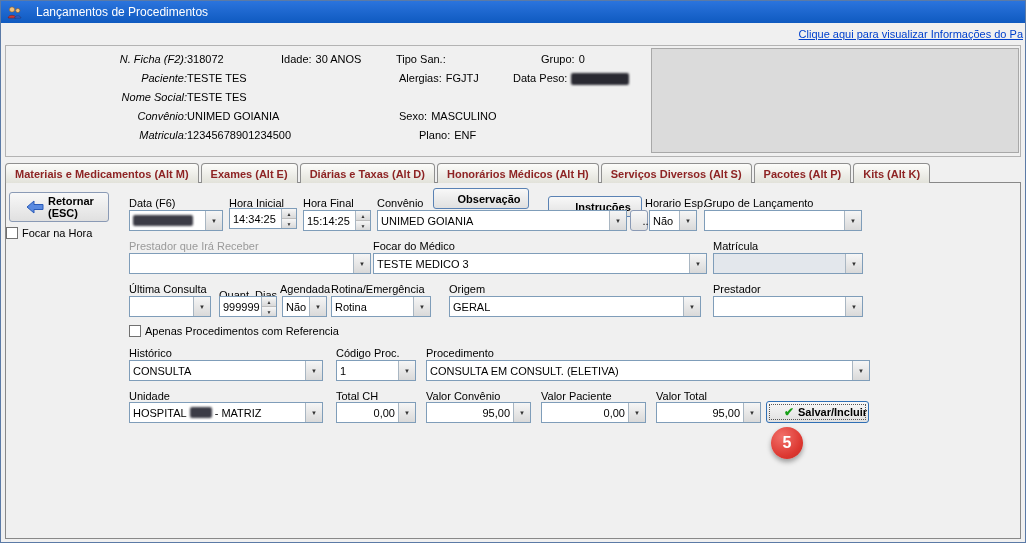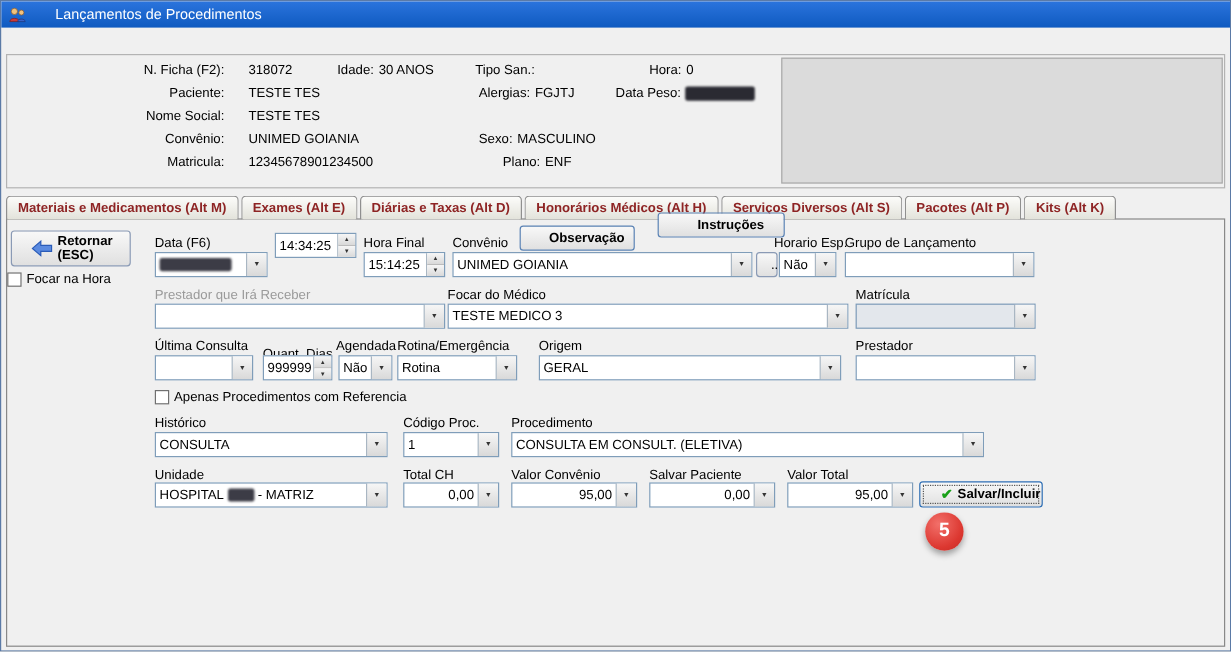--- a/index.html
+++ b/index.html
@@ -4,45 +4,45 @@
 <style>
   html,body { margin:0; padding:0; background:#c8c8c8; }
   .window {
     position:relative; width:1026px; height:543px; overflow:hidden;
     background:#f0f0f0; border:1px solid #5b7aa6; box-sizing:border-box;
     font-family:"Liberation Sans", sans-serif; font-size:11px; color:#000;
   }
   .titlebar {
     position:absolute; left:0; top:0; right:0; height:22px;
     background:linear-gradient(#2b74dd,#0f5ac0);
-    color:#fff; display:flex; align-items:center; gap:24px; padding:0 6px; font-size:12px;
+    color:#fff; display:flex; align-items:center; gap:14px; padding:0 6px; font-size:12px;
   }
   .linkbar { position:absolute; top:23px; left:0; right:0; height:19px; display:flex; justify-content:flex-end; align-items:center; padding-right:2px; }
   .link { color:#0040cc; text-decoration:underline; cursor:pointer; white-space:nowrap; }
 
   .patient-border { position:absolute; left:4px; top:44px; width:1016px; height:112px; border:1px solid #b3b3b3; box-sizing:border-box; }
   .photo { position:absolute; left:8px; top:47px; width:88px; height:105px; background:#f2efe6; border:1px solid #9a9a9a; display:flex; align-items:center; justify-content:center; box-sizing:border-box; }
   .pline { position:absolute; white-space:nowrap; }
-  .plabel { display:inline-block; width:86px; text-align:right; margin-right:20px; }
+  .plabel { display:inline-block; width:86px; text-align:right; margin-right:0;font-style:italic; }
   .plabel2 { margin-right:4px; }
   .side-panel { position:absolute; left:650px; top:47px; width:368px; height:105px; background:#dbdbdb; border:1px solid #a8a8a8; box-sizing:border-box; }
 
   .tabs { position:absolute; left:4px; top:159px; height:23px; display:flex; align-items:flex-end; z-index:3; }
   .tab { height:20px; padding:0 9px; display:flex; align-items:center; white-space:nowrap;
     background:linear-gradient(#fcfcfa,#e2e2da); border:1px solid #8f8f8f; border-bottom:none;
     border-radius:4px 4px 0 0; margin-right:2px; color:#8e2424; cursor:pointer; box-sizing:border-box;font-weight:bold; }
   .tab.active { height:23px; background:#f0f0f0; margin-bottom:-1px; }
 
   .content { position:absolute; left:4px; top:181px; width:1016px; height:357px; border:1px solid #888; background:#f0f0f0; box-sizing:border-box; }
 
   .btn { position:absolute; display:flex; align-items:center; justify-content:center; gap:4px;
     background:linear-gradient(#f8f8f8,#e0e0e0); border:1px solid #8a9ab5; border-radius:3px; cursor:pointer; box-sizing:border-box;padding-left:16px; }
   .retornar { left:8px; top:191px; width:100px; height:30px; font-weight:bold; z-index:4; }
   .btn-obs { left:432px; top:187px; width:96px; height:21px; font-weight:bold; border-color:#5a82b4; z-index:4; }
-  .btn-inst { left:547px; top:176px; width:106px; height:21px; font-weight:bold; border-color:#5a82b4; z-index:4; }
+  .btn-inst { left:547px; top:195px; width:94px; height:21px; font-weight:bold; border-color:#5a82b4; z-index:4; }
   .btn-dots { left:629px; top:209px; width:17px; height:21px; z-index:4; }
   .salvar { left:765px; top:400px; width:103px; height:22px; font-weight:bold; border:1px solid #2f6fb5; outline:1px dotted #555; outline-offset:-4px; z-index:4; }
   .check { color:#18a018; font-weight:bold; font-size:12px; line-height:1; }
 
   .label { position:absolute; white-space:nowrap; z-index:4; }
   .label.gray { color:#9a9a9a; }
 
   .combo, .spin { position:absolute; height:21px; background:#fff; border:1px solid #7f9db9; display:flex; align-items:stretch; box-sizing:border-box; z-index:4; }
   .combo.disabled { background:#e3e7ec; }
   .combo-text { flex:1; display:flex; align-items:center; padding:0 3px; overflow:hidden; white-space:nowrap; }
@@ -75,32 +75,35 @@
       <svg width="15" height="15" viewBox="0 0 15 15">
         <circle cx="5" cy="4.5" r="2.6" fill="#f1c27d" stroke="#8a5a2a" stroke-width="0.6"></circle>
         <path d="M1.2 13 C1.2 9.4 8.8 9.4 8.8 13 Z" fill="#c83a3a" stroke="#7a1f1f" stroke-width="0.6"></path>
         <circle cx="10.8" cy="5.5" r="2.1" fill="#f1c27d" stroke="#8a5a2a" stroke-width="0.6"></circle>
         <path d="M7.6 13 C7.6 10.2 14 10.2 14 13 Z" fill="#3a62c8" stroke="#20377a" stroke-width="0.6"></path>
       </svg>
     </span>
     <span>Lançamentos de Procedimentos</span>
   </div>
 
+  <div class="linkbar">
+    <span class="link">Clique aqui para visualizar Informações do Pa</span>
+  </div>
 
   <div class="patient-border"></div>
 
   <div class="pline" style="left:100px;top:52px"><span class="plabel">N. Ficha (F2):</span><span>318072</span></div>
   <div class="pline" style="left:100px;top:71px"><span class="plabel">Paciente:</span><span>TESTE TES</span></div>
   <div class="pline" style="left:100px;top:90px"><span class="plabel">Nome Social:</span><span>TESTE TES</span></div>
   <div class="pline" style="left:100px;top:109px"><span class="plabel">Convênio:</span><span>UNIMED GOIANIA</span></div>
   <div class="pline" style="left:100px;top:128px"><span class="plabel">Matricula:</span><span>12345678901234500</span></div>
 
   <div class="pline" style="left:280px;top:52px"><span class="plabel2">Idade:</span><span>30 ANOS</span></div>
   <div class="pline" style="left:395px;top:52px"><span class="plabel2">Tipo San.:</span><span></span></div>
-  <div class="pline" style="left:540px;top:52px"><span class="plabel2">Hora:</span><span>0</span></div>
+  <div class="pline" style="left:540px;top:52px"><span class="plabel2">Grupo:</span><span>0</span></div>
   <div class="pline" style="left:398px;top:71px"><span class="plabel2">Alergias:</span><span>FGJTJ</span></div>
   <div class="pline" style="left:512px;top:71px"><span class="plabel2">Data Peso:</span><span class="redact dark" style="width:58px"></span></div>
   <div class="pline" style="left:398px;top:109px"><span class="plabel2">Sexo:</span><span>MASCULINO</span></div>
   <div class="pline" style="left:418px;top:128px"><span class="plabel2">Plano:</span><span>ENF</span></div>
 
   <div class="side-panel"></div>
 
   <div class="tabs">
     <div class="tab">Materiais e Medicamentos (Alt M)</div>
     <div class="tab">Exames (Alt E)</div>
@@ -135,21 +138,21 @@
 
   <div class="btn btn-obs">Observação</div>
   <div class="btn btn-inst">Instruções</div>
 
   <div class="combo" style="left:128px;top:209px;width:94px">
     <span class="combo-text">
         <span class="redact" style="width:60px"></span>
       </span>
     <span class="combo-arrow">▼</span>
   </div>
-  <div class="spin" style="left:228px;top:193px;width:68px">
+  <div class="spin" style="left:228px;top:207px;width:68px">
     <span class="combo-text">14:34:25</span>
     <span class="spin-btns">
         <span class="spin-btn up">▲</span>
         <span class="spin-btn">▼</span>
       </span>
   </div>
   <div class="spin" style="left:302px;top:209px;width:68px">
     <span class="combo-text">15:14:25</span>
     <span class="spin-btns">
         <span class="spin-btn up">▲</span>
@@ -232,29 +235,29 @@
   <div class="label" style="left:425px;top:346px">Procedimento</div>
 
   <div class="combo" style="left:128px;top:359px;width:194px">
     <span class="combo-text">CONSULTA</span>
     <span class="combo-arrow">▼</span>
   </div>
   <div class="combo" style="left:335px;top:359px;width:80px">
     <span class="combo-text">1</span>
     <span class="combo-arrow">▼</span>
   </div>
-  <div class="combo" style="left:425px;top:359px;width:394px">
+  <div class="combo" style="left:425px;top:359px;width:444px">
     <span class="combo-text">CONSULTA EM CONSULT. (ELETIVA)</span>
     <span class="combo-arrow">▼</span>
   </div>
 
   <div class="label" style="left:128px;top:389px">Unidade</div>
   <div class="label" style="left:335px;top:389px">Total CH</div>
   <div class="label" style="left:425px;top:389px">Valor Convênio</div>
-  <div class="label" style="left:540px;top:389px">Salvar Paciente</div>
+  <div class="label" style="left:540px;top:389px">Valor Paciente</div>
   <div class="label" style="left:655px;top:389px">Valor Total</div>
 
   <div class="combo" style="left:128px;top:401px;width:194px">
     <span class="combo-text">
       <span>HOSPITAL</span>&nbsp;<span class="redact" style="width:22px"></span>&nbsp;<span>- MATRIZ</span>
     </span>
     <span class="combo-arrow">▼</span>
   </div>
   <div class="combo" style="left:335px;top:401px;width:80px">
     <span class="combo-text right">0,00</span>

